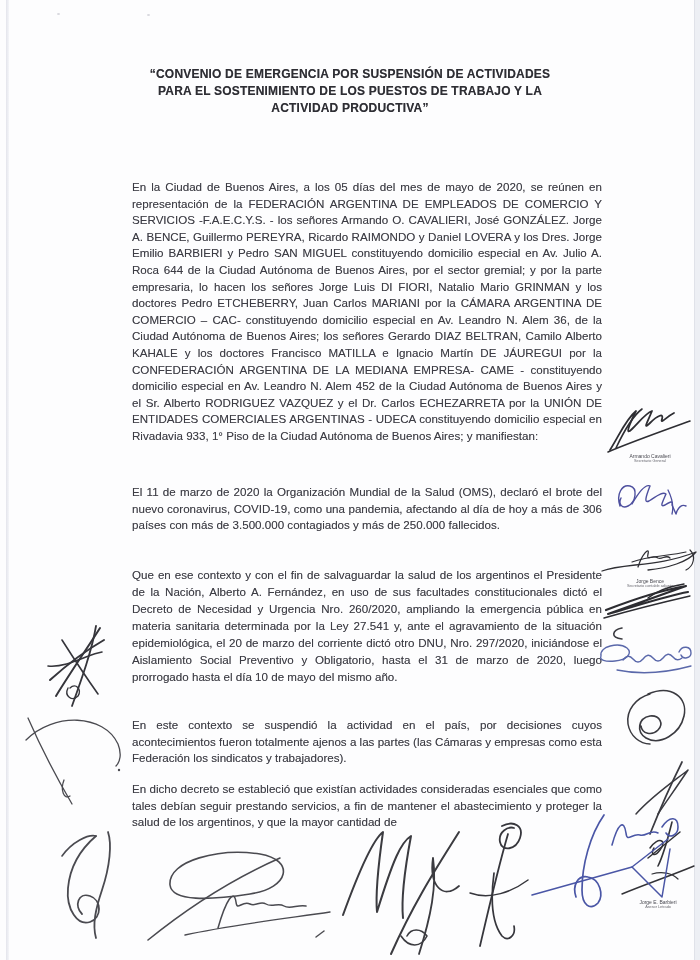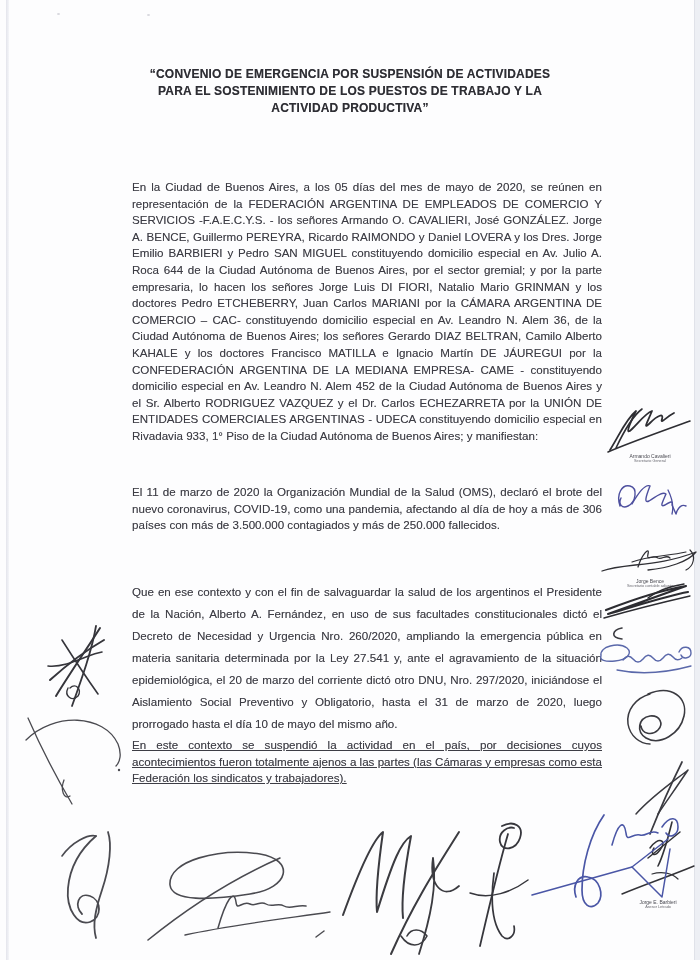--- a/index.html
+++ b/index.html
@@ -10,21 +10,21 @@
   .edge-right{position:absolute;right:0;top:0;width:5px;height:100%;
               background:#edeff4;border-left:1px solid #e0e2e9;}
   .speck{position:absolute;width:3px;height:2px;background:#c9c9d2;border-radius:50%;opacity:.7;}
 
   .title{position:absolute;top:66px;left:138px;width:424px;margin:0;text-align:center;
          font-size:12px;font-weight:bold;line-height:17px;color:#2e2e34;letter-spacing:.2px;
          text-shadow:0 0 .4px rgba(46,46,52,.55);}
   .para{position:absolute;left:131px;width:470px;margin:1px;text-align:justify;
         font-size:11.6px;line-height:16.6px;color:#3d3d45;
         text-shadow:0 0 .4px rgba(61,61,69,.45);}
-  .p1{top:178px;} .p2{top:483px;} .p3{top:580px;line-height:22px;} .p4{top:736px;text-decoration:underline;} .p5{top:780px;}
+  .p1{top:178px;} .p2{top:483px;} .p3{top:565px;line-height:17px;} .p4{top:716px;} .p5{top:780px;}
 
   .sig{position:absolute;}
   .sig svg{display:block;width:100%;height:100%;}
   .sig path{fill:none;stroke-linecap:round;stroke-linejoin:round;}
   .cap{position:absolute;text-align:center;color:#4a4a52;line-height:1.25;}
   .cap .nm{font-size:5px;}
   .cap .rl{font-size:3.8px;color:#6a6a72;}
 </style>
 </head>
 <body>
@@ -34,20 +34,21 @@
   <div class="edge-right"></div>
   <div class="speck" style="left:57px;top:13px;"></div>
   <div class="speck" style="left:147px;top:14px;"></div>
 
   <h1 class="title">“CONVENIO DE EMERGENCIA POR SUSPENSIÓN DE ACTIVIDADES PARA EL SOSTENIMIENTO DE LOS PUESTOS DE TRABAJO Y LA ACTIVIDAD PRODUCTIVA”</h1>
 
   <p class="para p1">En la Ciudad de Buenos Aires, a los 05 días del mes de mayo de 2020, se reúnen en representación de la FEDERACIÓN ARGENTINA DE EMPLEADOS DE COMERCIO Y SERVICIOS -F.A.E.C.Y.S. - los señores Armando O. CAVALIERI, José GONZÁLEZ. Jorge A. BENCE, Guillermo PEREYRA, Ricardo RAIMONDO y Daniel LOVERA y los Dres. Jorge Emilio BARBIERI y Pedro SAN MIGUEL constituyendo domicilio especial en Av. Julio A. Roca 644 de la Ciudad Autónoma de Buenos Aires, por el sector gremial; y por la parte empresaria, lo hacen los señores Jorge Luis DI FIORI, Natalio Mario GRINMAN y los doctores Pedro ETCHEBERRY, Juan Carlos MARIANI por la CÁMARA ARGENTINA DE COMERCIO – CAC- constituyendo domicilio especial en Av. Leandro N. Alem 36, de la Ciudad Autónoma de Buenos Aires; los señores Gerardo DIAZ BELTRAN, Camilo Alberto KAHALE y los doctores Francisco MATILLA e Ignacio Martín DE JÁUREGUI por la CONFEDERACIÓN ARGENTINA DE LA MEDIANA EMPRESA- CAME - constituyendo domicilio especial en Av. Leandro N. Alem 452 de la Ciudad Autónoma de Buenos Aires y el Sr. Alberto RODRIGUEZ VAZQUEZ y el Dr. Carlos ECHEZARRETA por la UNIÓN DE ENTIDADES COMERCIALES ARGENTINAS - UDECA constituyendo domicilio especial en Rivadavia 933, 1° Piso de la Ciudad Autónoma de Buenos Aires; y manifiestan:</p>
   <p class="para p2">El 11 de marzo de 2020 la Organización Mundial de la Salud (OMS), declaró el brote del nuevo coronavirus, COVID-19, como una pandemia, afectando al día de hoy a más de 306 países con más de 3.500.000 contagiados y más de 250.000 fallecidos.</p>
   <p class="para p3">Que en ese contexto y con el fin de salvaguardar la salud de los argentinos el Presidente de la Nación, Alberto A. Fernández, en uso de sus facultades constitucionales dictó el Decreto de Necesidad y Urgencia Nro. 260/2020, ampliando la emergencia pública en materia sanitaria determinada por la Ley 27.541 y, ante el agravamiento de la situación epidemiológica, el 20 de marzo del corriente dictó otro DNU, Nro. 297/2020, iniciándose el Aislamiento Social Preventivo y Obligatorio, hasta el 31 de marzo de 2020, luego prorrogado hasta el día 10 de mayo del mismo año.</p>
   <p class="para p4">En este contexto se suspendió la actividad en el país, por decisiones cuyos acontecimientos fueron totalmente ajenos a las partes (las Cámaras y empresas como esta Federación los sindicatos y trabajadores).</p>
+  <p class="para p5">En dicho decreto se estableció que existían actividades consideradas esenciales que como tales debían seguir prestando servicios, a fin de mantener el abastecimiento y proteger la salud de los argentinos, y que la mayor cantidad de</p>
 
   <div class="sig" style="left:606px;top:406px;width:88px;height:50px;">
     <svg viewBox="0 0 88 50">
       <path d="M4,44 C14,28 20,13 30,5 C24,17 18,31 26,23 C34,15 40,7 46,5 C42,15 36,25 44,17 C52,9 58,7 56,13 C54,19 60,11 68,7" stroke="#2e2e33" stroke-width="1.8"></path>
       <path d="M2,46 C20,38 48,28 84,15" stroke="#2e2e33" stroke-width="1.6"></path>
       <path d="M10,42 C18,25 28,9 36,3" stroke="#2e2e33" stroke-width="1.6"></path>
     </svg>
   </div>
   <div class="cap" style="left:604px;top:453px;width:92px;">
     <div class="nm">Armando Cavalieri</div>

